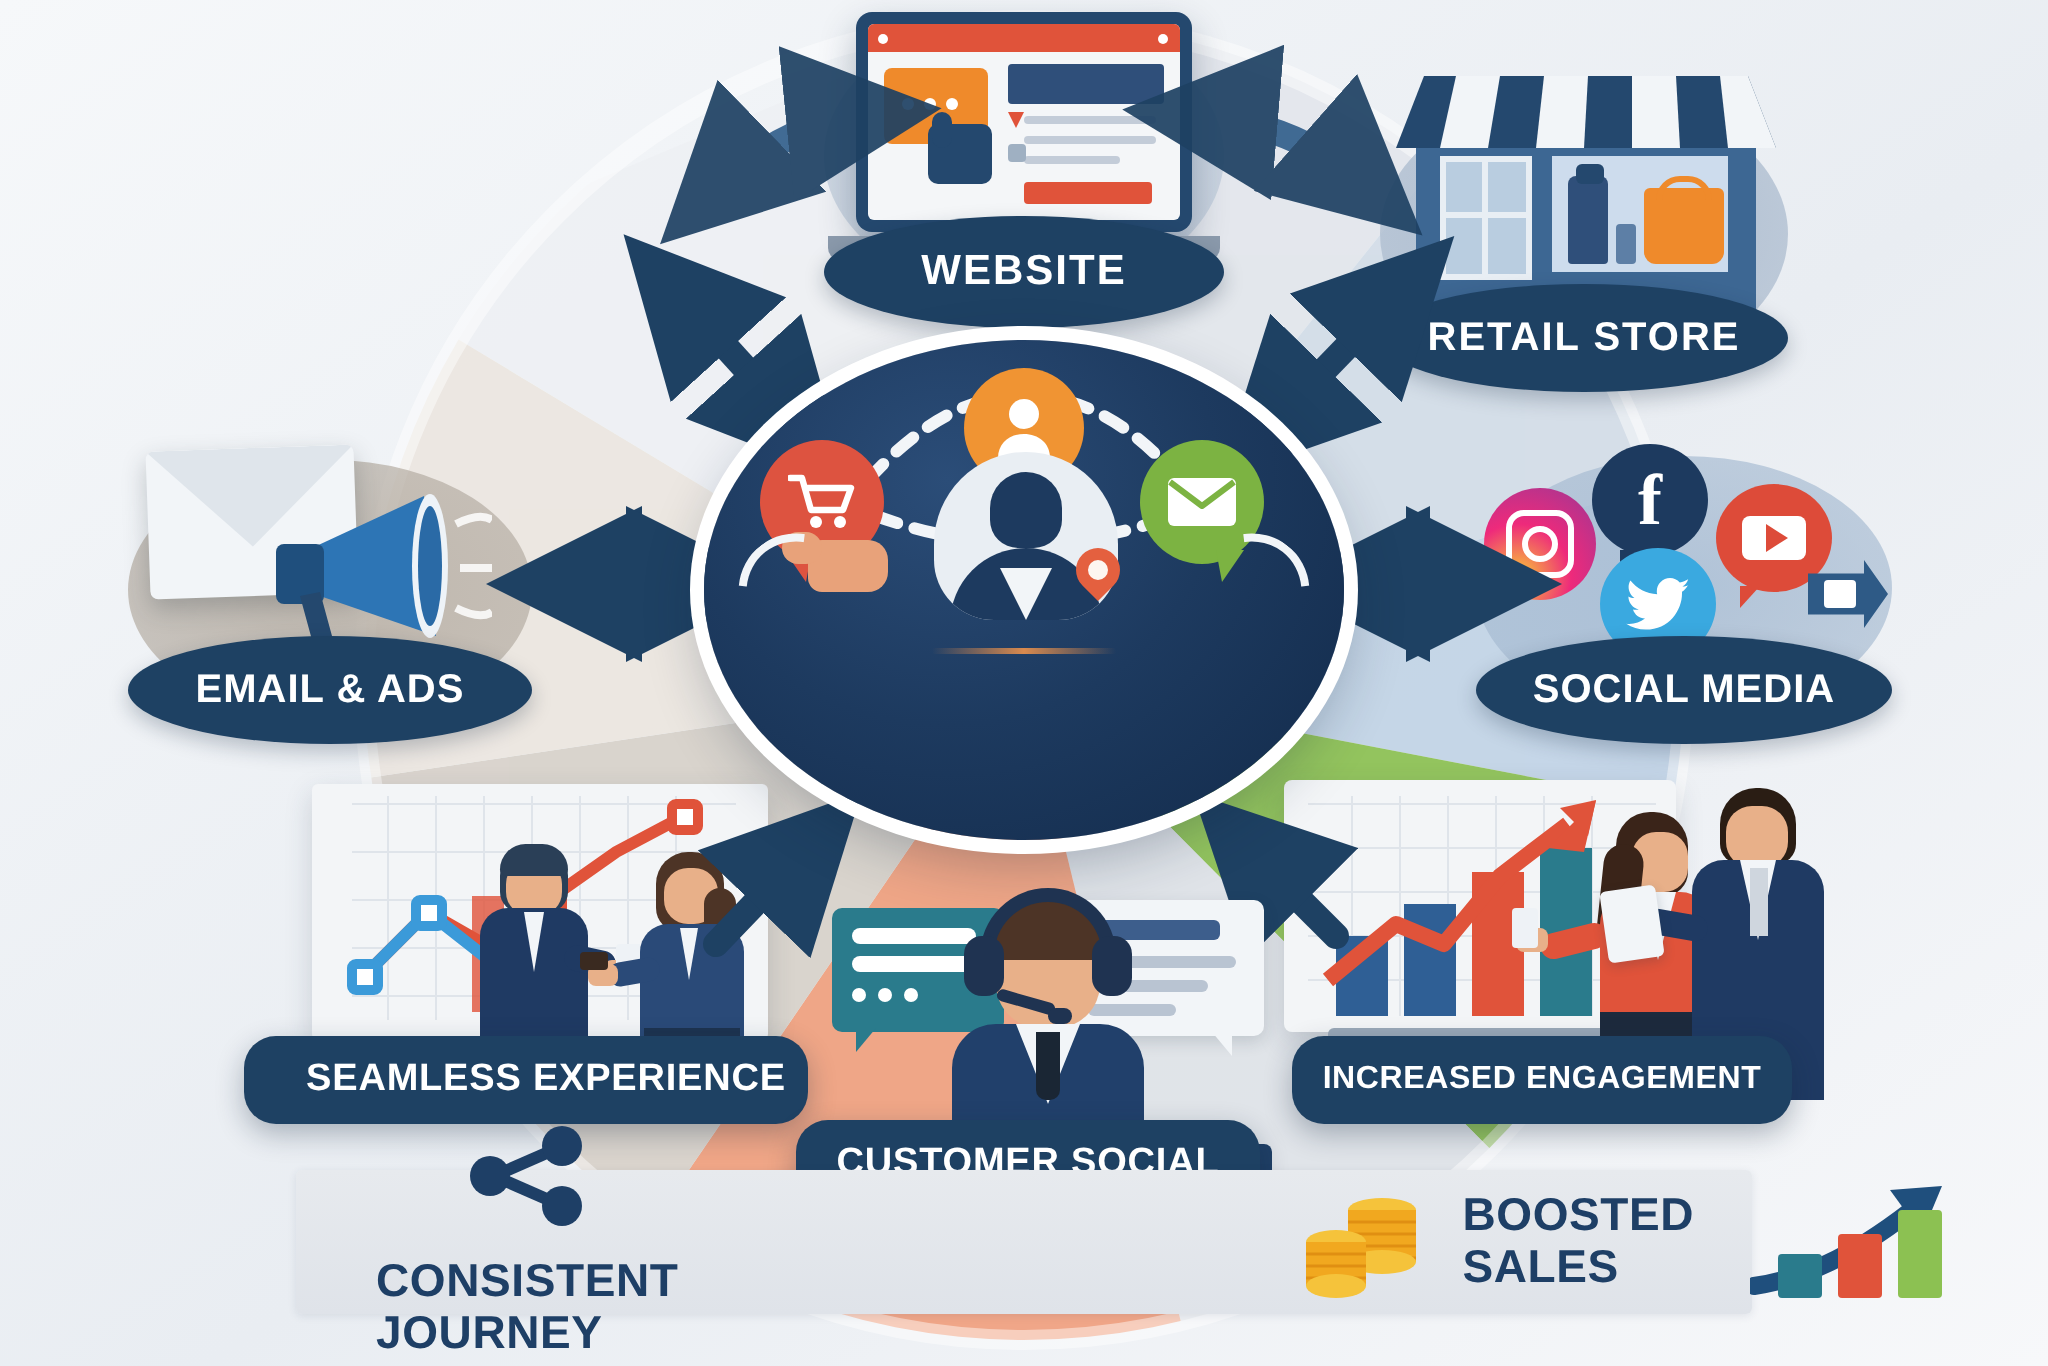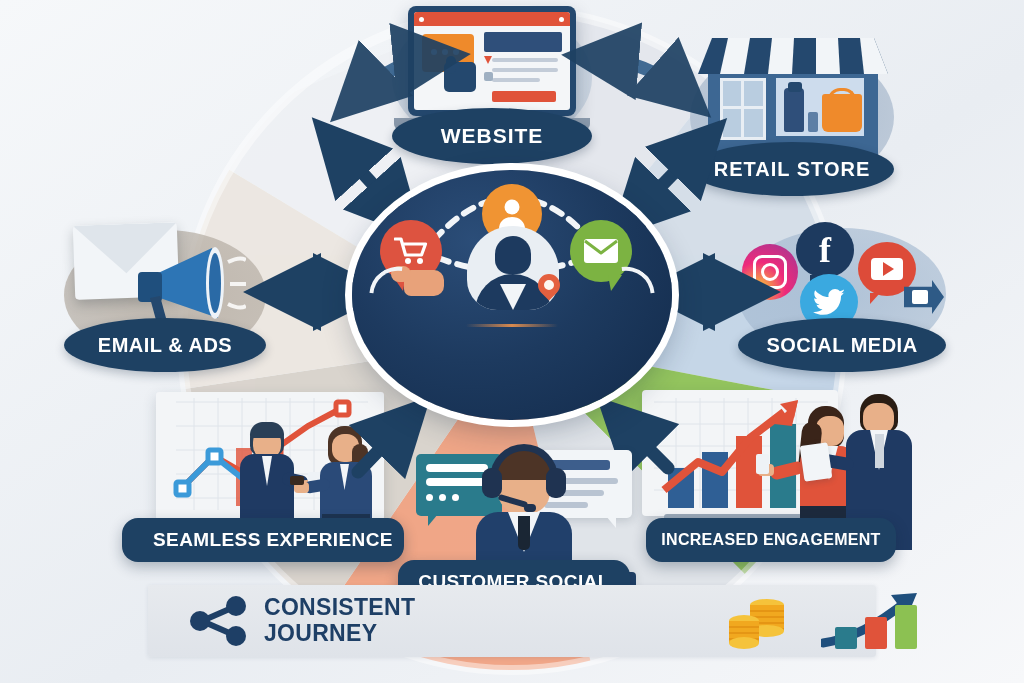--- a/index.html
+++ b/index.html
@@ -169,21 +169,21 @@
     <g>
       <line x1="358" y1="472" x2="404" y2="424" stroke="#1e4163" stroke-width="13" stroke-linecap="round" marker-end="url(#ah)"></line>
     </g>
 
     <g>
       <line x1="668" y1="468" x2="624" y2="424" stroke="#1e4163" stroke-width="13" stroke-linecap="round" marker-end="url(#ah)"></line>
     </g>
   </svg>
 
 
-  <div class="node" style="left:392px;top:8px;width:200px;height:140px;">
+  <div class="node" style="left:412px;top:8px;width:200px;height:140px;">
     <div class="art" style="background:radial-gradient(ellipse at 50% 60%,rgba(196,208,222,.9),rgba(180,195,212,.55));">
 
       <div style="position:absolute;left:16px;top:-2px;width:168px;height:110px;background:#24486e;border-radius:8px;padding:6px;box-sizing:border-box;box-shadow:0 8px 18px rgba(20,40,65,.3);">
         <div style="width:100%;height:100%;background:#f4f6f8;border-radius:3px;overflow:hidden;position:relative;">
           <div style="position:absolute;left:0;top:0;right:0;height:14px;background:#e0533a;"></div>
           <div style="position:absolute;left:5px;top:5px;width:5px;height:5px;border-radius:50%;background:#fff;"></div>
           <div style="position:absolute;right:6px;top:5px;width:5px;height:5px;border-radius:50%;background:#fff;"></div>
 
           <div style="position:absolute;left:8px;top:22px;width:52px;height:38px;background:#ef8a2b;border-radius:4px;">
             <div style="position:absolute;left:9px;top:15px;display:flex;gap:5px;">
@@ -477,21 +477,21 @@
       <div class="arc l"></div>
       <div class="arc r"></div>
     </div>
     <div class="hub-title">
     </div>
     <div class="hub-underline"></div>
   </div>
 
   <div class="botbar">
 
-    <div class="botitem" style="margin-left:40px;">
+    <div class="botitem" style="margin-left:40px;flex-direction:column;">
       <svg width="62" height="52">
         <line x1="14" y1="26" x2="46" y2="12" stroke="#1e3f66" stroke-width="6"></line>
         <line x1="14" y1="26" x2="46" y2="40" stroke="#1e3f66" stroke-width="6"></line>
         <circle cx="12" cy="26" r="10" fill="#1e3f66"></circle>
         <circle cx="48" cy="11" r="10" fill="#1e3f66"></circle>
         <circle cx="48" cy="41" r="10" fill="#1e3f66"></circle>
       </svg>
       <div>
         <div class="bot-txt">CONSISTENT</div>
         <div class="bot-txt">JOURNEY</div>
@@ -513,20 +513,24 @@
           <ellipse cx="17" cy="28" rx="15" ry="6" fill="#f5c33b"></ellipse>
           <rect x="2" y="28" width="30" height="22" fill="#f1a81f"></rect>
           <g stroke="#e08f12" stroke-width="1.4">
             <line x1="2" y1="34" x2="32" y2="34"></line>
               <line x1="2" y1="40" x2="32" y2="40"></line>
               <line x1="2" y1="46" x2="32" y2="46"></line>
           </g>
           <ellipse cx="17" cy="50" rx="15" ry="6" fill="#f5c33b"></ellipse>
         </g>
       </svg>
+      <div>
+        <div class="bot-txt">BOOSTED</div>
+        <div class="bot-txt">SALES</div>
+      </div>
       <svg width="118" height="60" style="margin-left:14px;">
         <path d="M2 52 C 30 48 56 34 86 10" stroke="#1f4f7d" stroke-width="9" fill="none" stroke-linecap="round"></path>
         <path d="M70 4 L96 2 L86 26 Z" fill="#1f4f7d"></path>
         <rect x="14" y="36" width="22" height="22" rx="2" fill="#2a7b8c"></rect>
         <rect x="44" y="26" width="22" height="32" rx="2" fill="#e0533a"></rect>
         <rect x="74" y="14" width="22" height="44" rx="2" fill="#8cc152"></rect>
       </svg>
     </div>
   </div>
 

